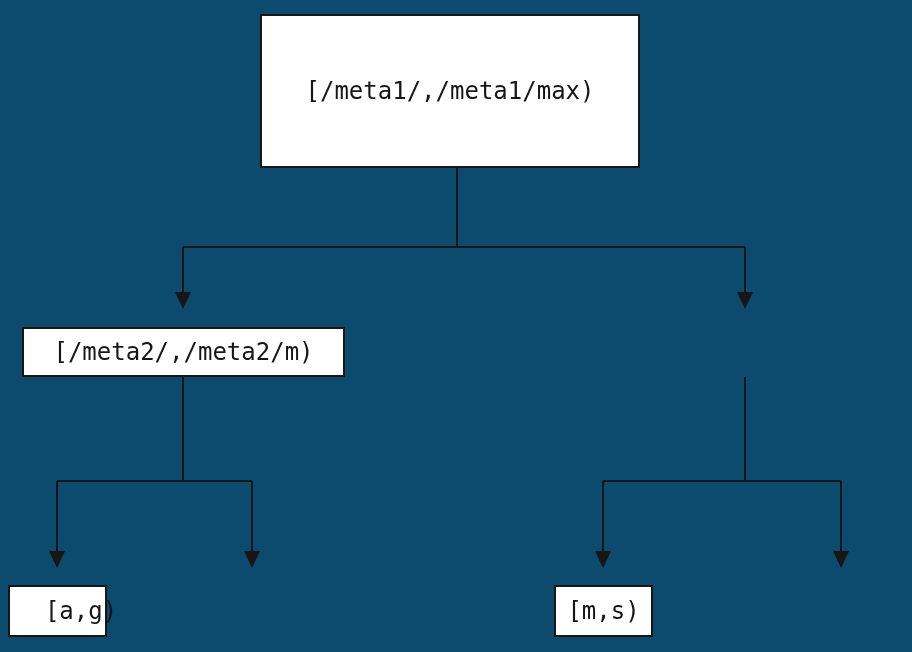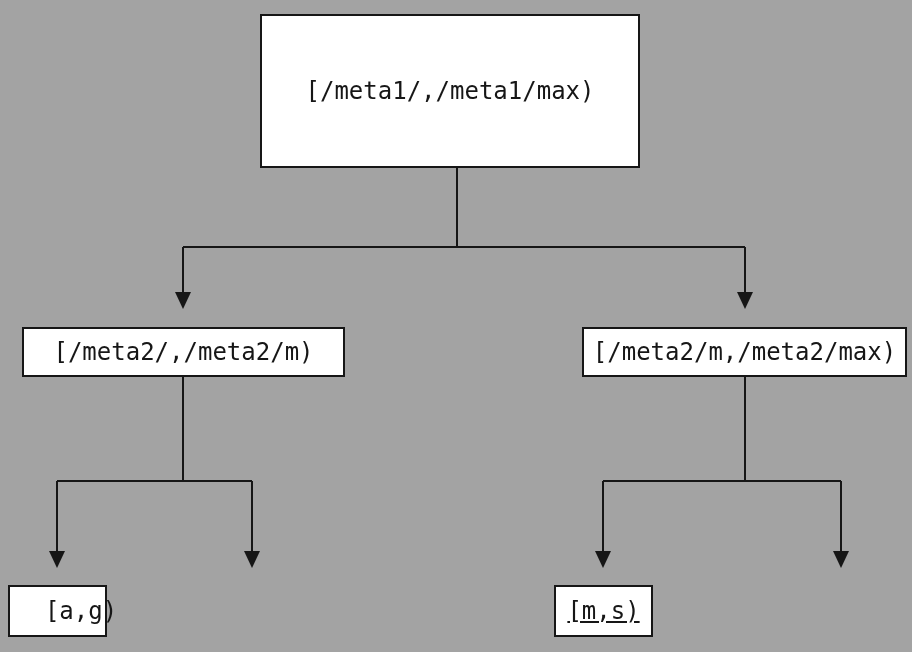--- a/index.html
+++ b/index.html
@@ -4,21 +4,21 @@
 <style>
   html, body {
     margin: 0;
     padding: 0;
     background: #ffffff;
   }
   .stage {
     position: relative;
     width: 912px;
     height: 652px;
-    background: #a3a3a3;
+    background: #0c4a6e;
     font-family: "DejaVu Sans Mono", "Liberation Mono", monospace;
     overflow: hidden;
   }
   .edges {
     position: absolute;
     left: 0;
     top: 0;
     width: 912px;
     height: 652px;
     pointer-events: none;
@@ -34,21 +34,21 @@
     justify-content: center;
     font-size: 24px;
     line-height: 1;
     white-space: nowrap;
   }
   #n-root  { left: 260px; top: 14px;  width: 380px; height: 154px; }
   #n-left  { left: 22px;  top: 327px; width: 323px; height: 50px; }
   #n-right { left: 582px; top: 327px; width: 325px; height: 50px; }
   #n-ag    { left: 8px;   top: 585px; width: 99px;  height: 52px; padding-left: 47px; }
   #n-gm    { left: 203px; top: 585px; width: 99px;  height: 52px; }
-  #n-ms    { left: 554px; top: 585px; width: 99px;  height: 52px; text-decoration: underline; }
+  #n-ms    { left: 554px; top: 585px; width: 99px;  height: 52px; }
   #n-smax  { left: 778px; top: 585px; width: 126px; height: 52px; }
 </style>
 </head>
 <body>
 
 <div class="stage">
 
   <svg class="edges" viewBox="0 0 912 652" xmlns="http://www.w3.org/2000/svg" stroke="#161616" stroke-width="2" fill="none">
 
     <g>
@@ -98,23 +98,20 @@
   </svg>
 
   <div class="node" id="n-root">
     <span>[/meta1/,/meta1/max)</span>
   </div>
 
   <div class="node" id="n-left">
     <span>[/meta2/,/meta2/m)</span>
   </div>
 
-  <div class="node" id="n-right">
-    <span>[/meta2/m,/meta2/max)</span>
-  </div>
 
   <div class="node" id="n-ag">
     <span>[a,g)</span>
   </div>
 
 
   <div class="node" id="n-ms">
     <span>[m,s)</span>
   </div>
 

